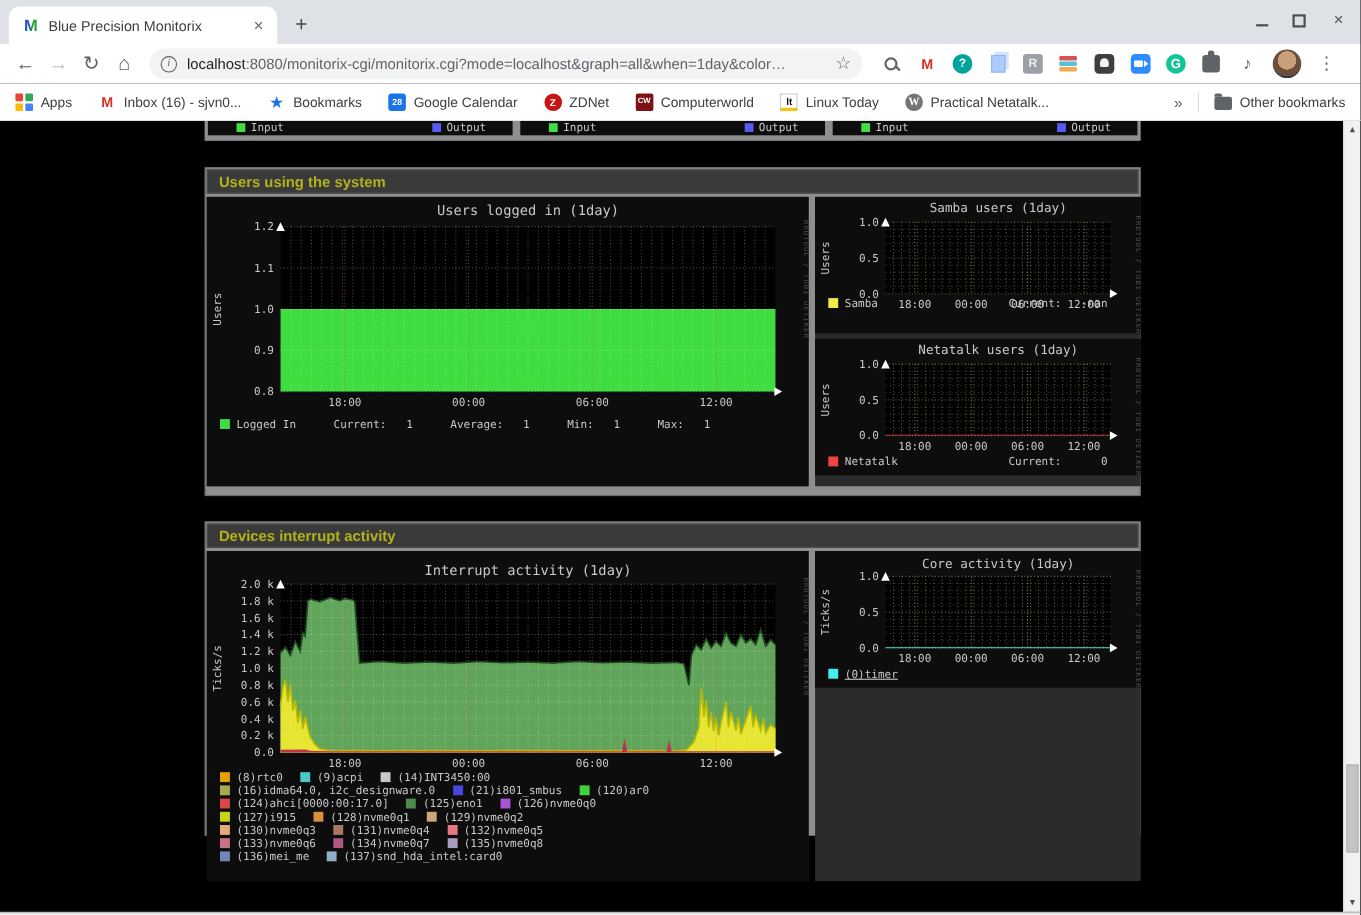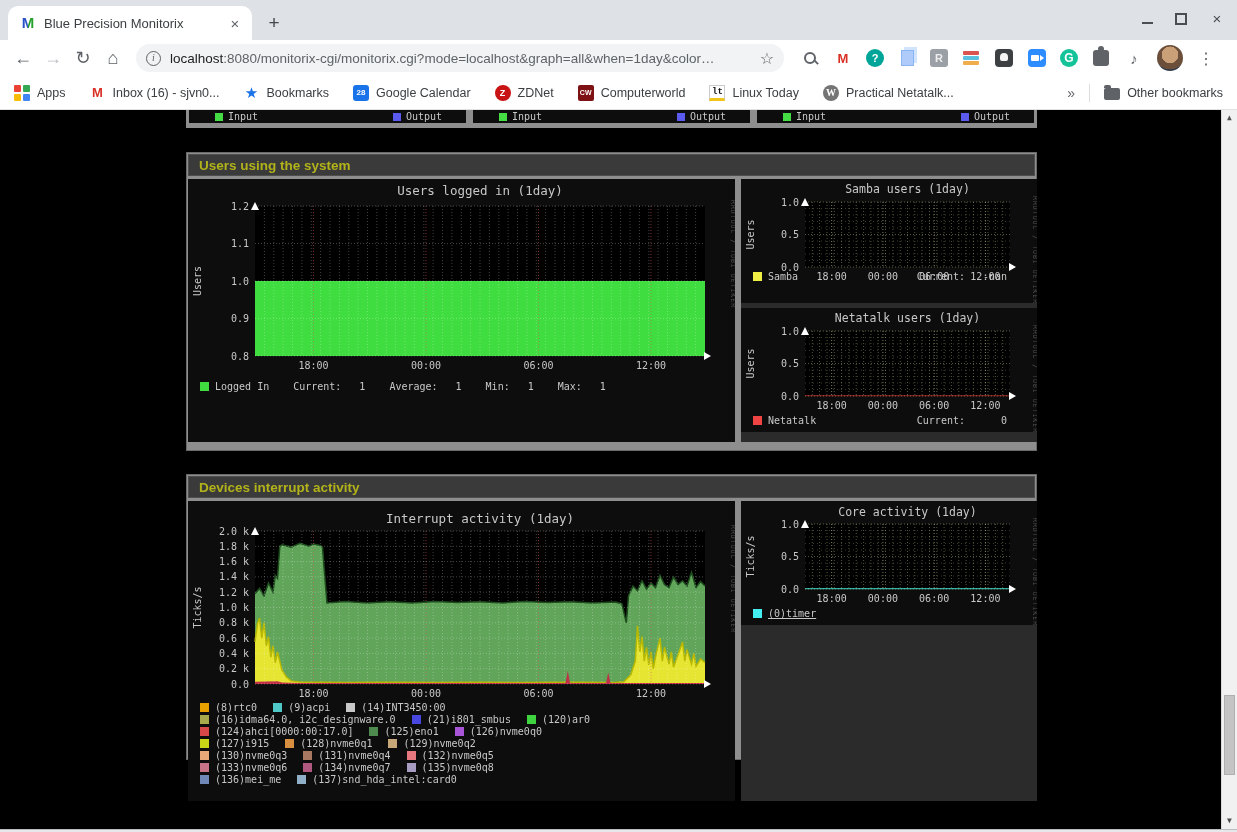--- a/index.html
+++ b/index.html
@@ -55,21 +55,21 @@
   .bookmarks { height:34px; background:#FFF; display:flex; align-items:center; padding:0 14px; border-bottom:1px solid #E0E2E5;}
   .bm { display:flex; align-items:center; gap:7px; margin-right:24px; font-size:12.5px; color:#3C4043; white-space:nowrap;}
   .fav { width:16px; height:16px; display:flex; align-items:center; justify-content:center; font-weight:bold; flex:0 0 16px;}
   .fav-apps { display:grid; grid-template-columns:7px 7px; grid-gap:2px; }
   .fav-apps i { width:7px; height:7px; border-radius:1px; display:block;}
   .fav-gmail { color:#D93025; font-size:13px;}
   .fav-star { color:#1A73E8; font-size:15px; font-weight:normal;}
   .fav-gcal { background:#1A73E8; color:#FFF; font-size:8px; border-radius:3px;}
   .fav-zdnet { background:#C81414; color:#FFF; font-size:9px; border-radius:50%;}
   .fav-cw { background:#7E1113; color:#FFF; font-size:7px; border-radius:2px;}
-  .fav-lt { background:#FFF; border:1px solid #CCC; color:#111; font-size:9px; border-bottom:3px solid #F0C419;font-family:Liberation Mono, monospace;}
+  .fav-lt { background:#FFF; border:1px solid #CCC; color:#111; font-size:9px; border-bottom:3px solid #F0C419;}
   .fav-wp { background:#757575; color:#FFF; font-size:10px; border-radius:50%; font-family:"Liberation Serif",serif;}
   .bm-right { margin-left:auto; display:flex; align-items:center; gap:14px;}
   .chev { color:#5F6368; font-size:14px;}
   .bm-sep { width:1px; height:18px; background:#DADCE0;}
   .folder { width:16px; height:12px; background:#5F6368; border-radius:2px; position:relative; margin-top:3px;}
   .folder::before{content:"";position:absolute;top:-3px;left:0;width:7px;height:3px;background:#5F6368;border-radius:2px 2px 0 0;}
 
   
   .page { position:relative; width:1237px; height:722px; background:#000; overflow:hidden;
           font-family:"DejaVu Sans Mono", monospace; }
@@ -83,21 +83,21 @@
   .gcell { background:#2B2B2B; }
   .gcol-right { flex:1; display:flex; flex-direction:column; gap:5px; background:#2B2B2B;}
 
   .graph { position:relative; background:#0D0D0D; }
   .graph svg { display:block; }
   .glegend { position:absolute; color:#C8C8C8; font-size:10px; line-height:12px; }
   .sw { display:inline-block; width:9px; height:9px; margin-right:6px; vertical-align:-1px;}
   .leg-row { display:flex; align-items:center; height:12px; }
   .leg-item { margin-right:16px; white-space:nowrap;}
   .leg-stats { display:flex; }
-  .leg-stats .pair { margin-left:24px;}
+  .leg-stats .pair { margin-left:34px;}
   .leg-stats .pair b { font-weight:normal; margin-left:18px;}
   .leg-cur { display:flex; justify-content:space-between; padding-right:26px;}
   .leg-cur .val { display:inline-block; min-width:36px; text-align:right;}
 
   
   .sec-cut { position:absolute; top:0; left:186px; width:851px; height:18px; background:#8E8E8E;
              padding:0 3px; display:flex; gap:7px;}
   .cut-panel { width:277px; height:13px; background:#0D0D0D; display:flex; justify-content:space-between;
                align-items:center; padding:0 24px 0 26px; font-size:10px; color:#C8C8C8;}
   .cut-panel .sw { width:8px; height:8px; margin-right:5px;}

